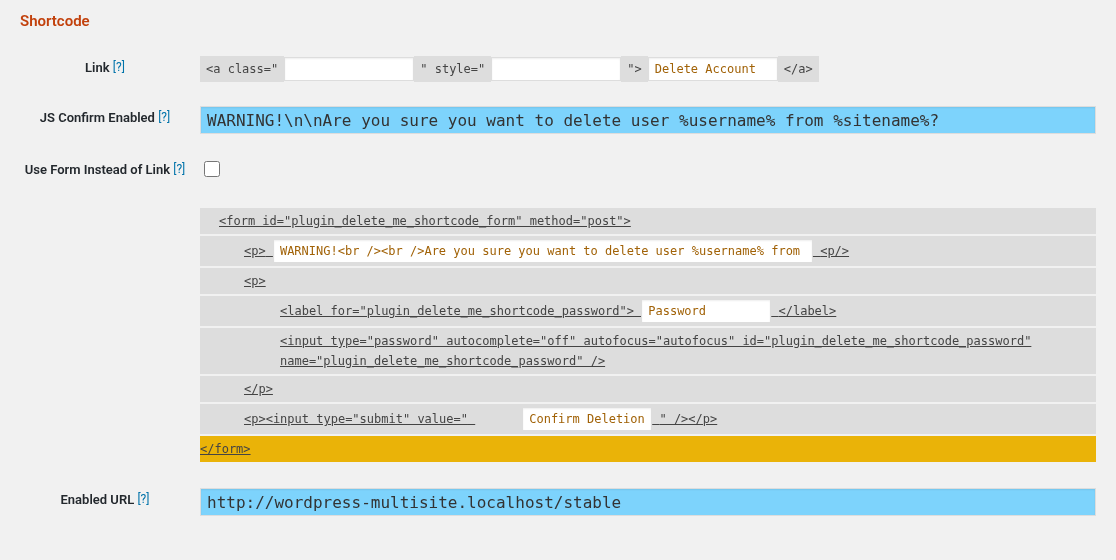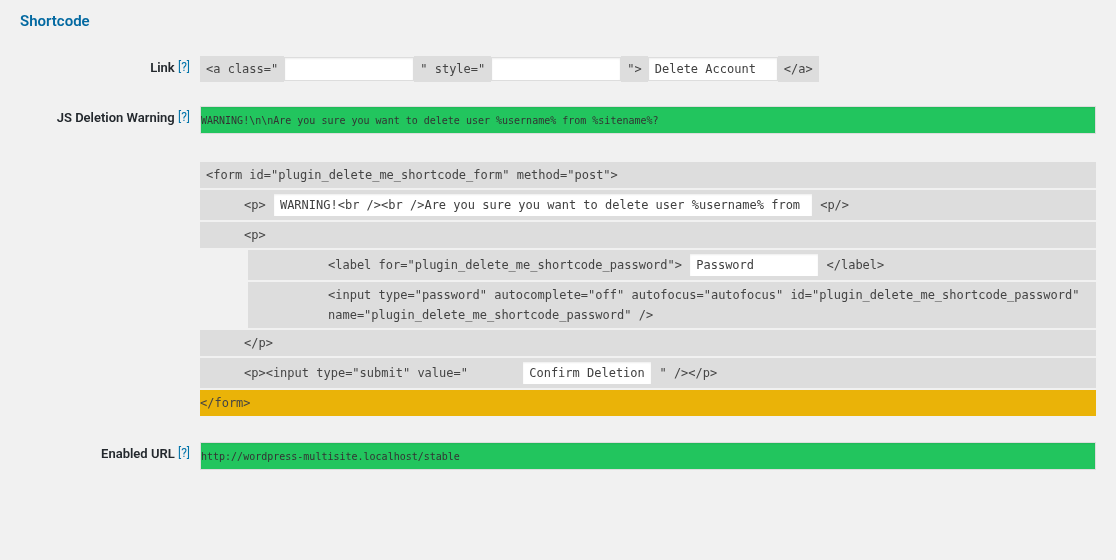--- a/index.html
+++ b/index.html
@@ -9,28 +9,28 @@
     background: #f1f1f1;
     font-family: -apple-system, BlinkMacSystemFont, "Segoe UI", Roboto, Arial, sans-serif;
     font-size: 13px;
     color: #23282d;
     width: 1116px;
   }
   h2.section {
     font-size: 15px;
     font-weight: 600;
     margin: 0 0 18px 0;
-    color: #0369a1;
+    color: #c2410c;
   }
   table.form-table {
     border-collapse: collapse;
     width: 100%;
   }
   table.form-table > tbody > tr > th {
-    text-align: right;
+    text-align: center;
     vertical-align: top;
     padding: 12px 10px 12px 0;
     width: 180px;
     font-weight: 600;
     font-size: 13px;
     color: #23282d;
     margin-left: 36px;
   }
   table.form-table > tbody > tr > td {
     vertical-align: top;
@@ -50,46 +50,47 @@
   }
   .code-seg {
     background: #ddd;
     padding: 3px 6px;
     display: inline-block;
     line-height: 20px;
     vertical-align: middle;
   }
   .code-block {
     background: #ddd;
-    padding: 3px 6px;
+    padding: 3px 19px;
     display: block;
     line-height: 20px;
     margin-bottom: 2px;
+    text-decoration: underline;
   }
   .ind1 { padding-left: 44px; }
-  .ind2 { padding-left: 80px; margin-left: 48px; }
+  .ind2 { padding-left: 80px; }
   input[type="text"].inline {
     font-family: Consolas, Monaco, monospace;
     font-size: 12px;
     border: 1px solid #ddd;
     background: #fff;
     box-shadow: inset 0 1px 2px rgba(0,0,0,.07);
     padding: 2px 6px;
     height: 24px;
     vertical-align: middle;
-    color: #404040;
+    color: #a16207;
   }
   input[type="text"].wide {
     width: 100%;
     font-family: Consolas, Monaco, monospace;
-    font-size: 10px;
+    font-size: 16px;
     border: 1px solid #ddd;
-    background: #22c55e;
+    background: #7dd3fc;
     box-shadow: inset 0 1px 2px rgba(0,0,0,.07);
-    padding: 4px 0;
+    padding: 4px 6px;
     height: 28px;
     color: #333;
   }
   input[type="checkbox"] {
     width: 16px;
     height: 16px;
     border: 1px solid #b4b9be;
     background: #fff;
     cursor: pointer;
   }
@@ -111,29 +112,38 @@
     </th>
     <td>
       <span class="mono-strip nowrap">
         <span class="code-seg">&lt;a class="</span><input type="text" class="inline" style="width: 130px;" value=""><span class="code-seg">" style="</span><input type="text" class="inline" style="width: 130px;" value=""><span class="code-seg">"&gt;</span><input type="text" class="inline" style="width: 130px;" value="Delete Account"><span class="code-seg">&lt;/a&gt;</span>
       </span>
     </td>
   </tr>
 
   <tr>
     <th>
-      <span>JS Deletion Warning</span>
+      <span>JS Confirm Enabled</span>
       <span class="help">[?]</span>
     </th>
     <td>
       <input type="text" class="wide" value="WARNING!\n\nAre you sure you want to delete user %username% from %sitename%?" style="">
     </td>
   </tr>
 
 
+  <tr>
+    <th>
+      <span>Use Form Instead of Link</span>
+      <span class="help">[?]</span>
+    </th>
+    <td>
+      <input type="checkbox" style="">
+    </td>
+  </tr>
 
   <tr>
     <th></th>
     <td>
       <div class="mono-strip form-preview">
         <span class="code-block">&lt;form id="plugin_delete_me_shortcode_form" method="post"&gt;</span>
         <span class="code-block ind1 nowrap">
           <span>&lt;p&gt;</span>
           <input type="text" class="inline" style="width: 540px;" value="WARNING!&lt;br /&gt;&lt;br /&gt;Are you sure you want to delete user %username% from %sitename%?">
           <span>&lt;p/&gt;</span>

